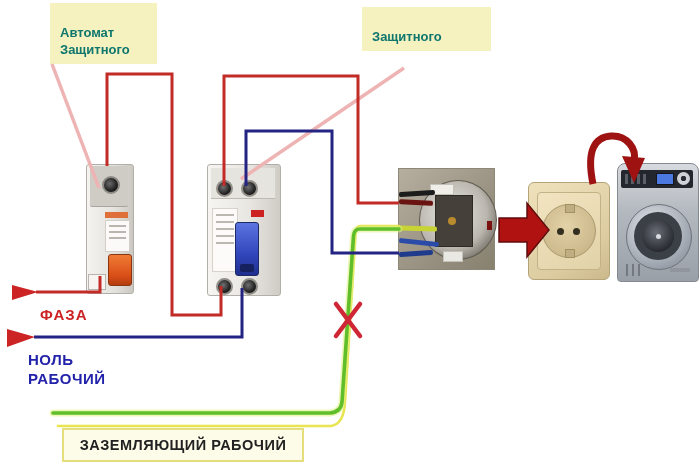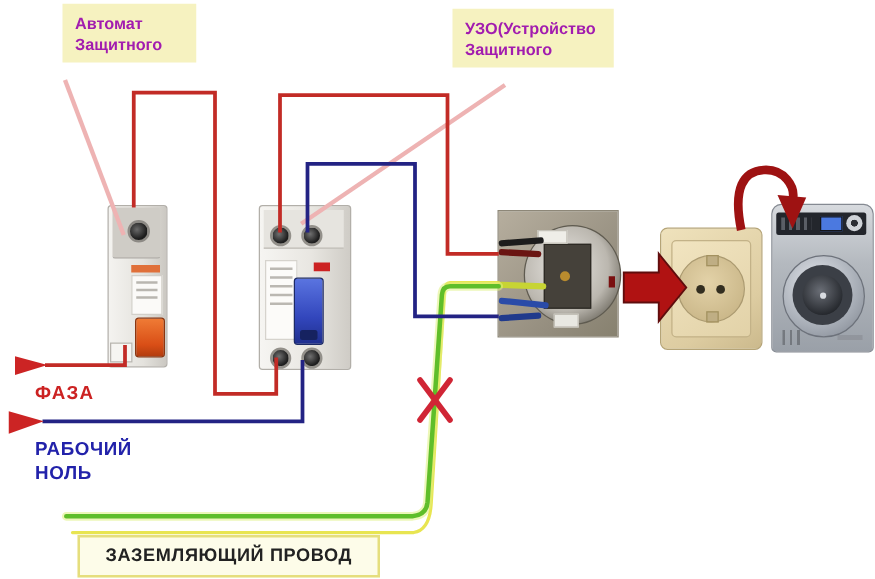--- a/index.html
+++ b/index.html
@@ -1,24 +1,24 @@
 <!DOCTYPE html>
 <html><head>
 <meta charset="utf-8">
 <style>
   html,body{margin:0;padding:0;background:#fff;}
   .canvas{position:relative;width:700px;height:463px;background:#ffffff;overflow:hidden;
           font-family:"Liberation Sans", sans-serif;}
   
-  .ylabel{position:absolute;background:#f6f2c0;color:#a21caf;font-weight:bold;
-          font-size:13px;line-height:17px;padding:7px 9px 6px 10px;}
+  .ylabel{position:absolute;background:#f6f2c0;color:#0f766e;font-weight:bold;
+          font-size:13px;line-height:17px;padding:21px 9px 6px 10px;}
   .ground-label{position:absolute;left:62px;top:428px;width:238px;height:30px;
           background:#fdfce9;border:2px solid #e5de7d;color:#222;font-weight:bold;
           font-size:14.5px;letter-spacing:.5px;display:flex;align-items:center;justify-content:center;}
-  .phase-text{position:absolute;left:28px;top:306px;color:#cc2222;font-weight:bold;
+  .phase-text{position:absolute;left:40px;top:306px;color:#cc2222;font-weight:bold;
           font-size:15px;letter-spacing:1px;}
   .neutral-text{position:absolute;left:28px;top:350px;color:#2222aa;font-weight:bold;
           font-size:15px;line-height:19px;letter-spacing:.5px;}
   svg.overlay{position:absolute;left:0;top:0;pointer-events:none;}
   
   .breaker{position:absolute;left:78px;top:162px;width:62px;height:132px;}
   .breaker .body{position:absolute;left:8px;top:2px;width:46px;height:128px;border-radius:3px;
       background:linear-gradient(90deg,#f4f3f0,#e4e2dd 60%,#cbc8c2);border:1px solid #b2afa9;}
   .breaker .cap{position:absolute;left:12px;top:4px;width:38px;height:40px;background:#cfccc6;
       border-bottom:1px solid #a8a5a0;border-radius:2px;}
@@ -85,31 +85,30 @@
 </head>
 <body>
 
 <div class="canvas">
 
   <div class="ylabel" style="left:50px;top:3px;width:88px;">
     <div>Автомат</div>
     <div>Защитного</div>
   </div>
   <div class="ylabel" style="left:362px;top:7px;width:110px;">
-    <div>УЗО(Устройство</div>
     <div>Защитного</div>
   </div>
   <div class="ground-label">
-    <span>ЗАЗЕМЛЯЮЩИЙ ПРОВОД</span>
+    <span>ЗАЗЕМЛЯЮЩИЙ РАБОЧИЙ</span>
   </div>
 
   <div class="phase-text">ФАЗА</div>
   <div class="neutral-text">
+    <div>НОЛЬ</div>
     <div>РАБОЧИЙ</div>
-    <div>НОЛЬ</div>
   </div>
 
   <div class="breaker">
     <div class="body"></div>
     <div class="cap"></div>
     <div class="screw"></div>
     <div class="chip"></div>
     <div class="sticker">
         <i></i>
         <i></i>

